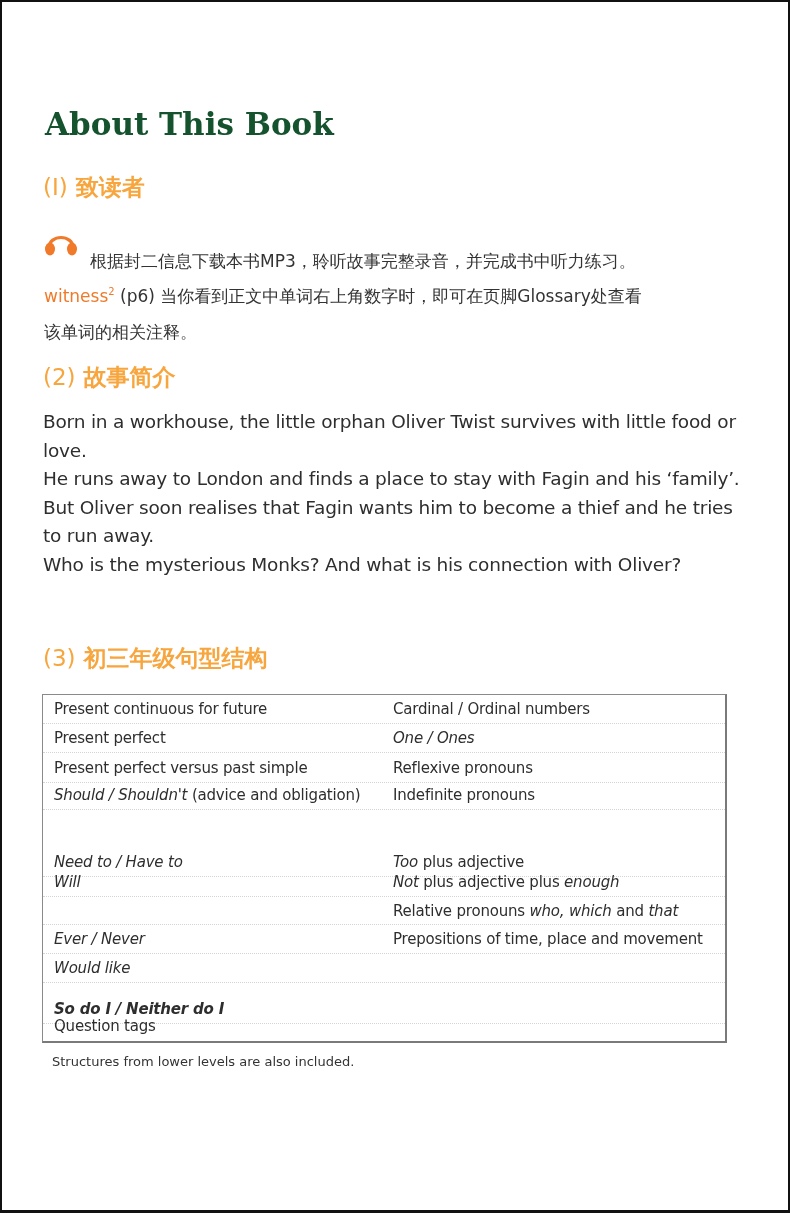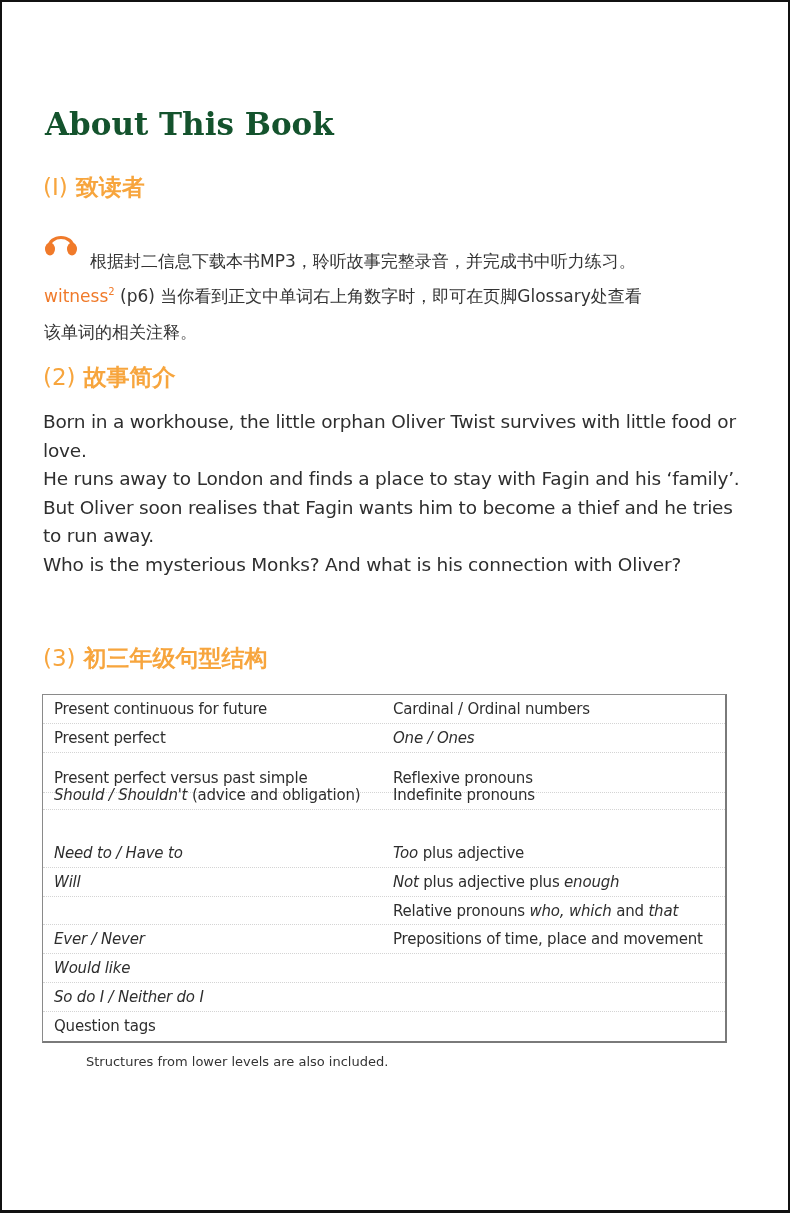--- a/index.html
+++ b/index.html
@@ -66,21 +66,20 @@
       position: absolute; top: 5px; white-space: nowrap; letter-spacing: -0.2px;
     }
     .cell-left { left: 11px; }
     .cell-right { left: 350px; }
     .row .it { font-style: italic; }
 
     .footnote {
       position: absolute; left: 52px; top: 1054px;
       font-size: 13px; color: #333;
       font-family: "DejaVu Sans", sans-serif;
-      margin-left: 34px;
     }
   </style>
 </head>
 <body>
 
 <div class="page-frame"></div>
 
 <h1 class="title">About This Book</h1>
 
 <div class="section-heading" id="h1">
@@ -120,49 +119,49 @@
 
 <div class="grammar-table" id="grammar-table">
     <div class="row" style="top: 28.8px;">
       <div class="cell-left"><span>Present perfect</span></div>
       <div class="cell-right"><span class="it">One / Ones</span></div>
     </div>
     <div class="row" style="top: 0px;">
       <div class="cell-left"><span>Present continuous for future</span></div>
       <div class="cell-right"><span>Cardinal / Ordinal numbers</span></div>
     </div>
-    <div class="row" style="top: 69px;">
+    <div class="row" style="top: 59px;">
       <div class="cell-left"><span>Present perfect versus past simple</span></div>
       <div class="cell-right"><span>Reflexive pronouns</span></div>
     </div>
     <div class="row" style="top: 86.4px;">
       <div class="cell-left"><span class="it">Should / Shouldn't</span><span> (advice and obligation)</span></div>
       <div class="cell-right"><span>Indefinite pronouns</span></div>
     </div>
-    <div class="row" style="top: 144px;">
+    <div class="row" style="top: 153px;">
       <div class="cell-left"><span class="it">Need to / Have to</span></div>
       <div class="cell-right"><span class="it">Too</span><span> plus adjective</span></div>
     </div>
     <div class="row" style="top: 172.8px;">
       <div class="cell-left"><span class="it">Will</span></div>
       <div class="cell-right"><span class="it">Not</span><span> plus adjective plus </span><span class="it">enough</span></div>
     </div>
     <div class="row" style="top: 201.6px;">
       <div class="cell-left"></div>
       <div class="cell-right"><span>Relative pronouns </span><span class="it">who, which</span><span> and </span><span class="it">that</span></div>
     </div>
     <div class="row" style="top: 230.4px;">
       <div class="cell-left"><span class="it">Ever / Never</span></div>
       <div class="cell-right"><span>Prepositions of time, place and movement</span></div>
     </div>
     <div class="row" style="top: 259.2px;">
       <div class="cell-left"><span class="it">Would like</span></div>
       <div class="cell-right"></div>
     </div>
-    <div class="row" style="top: 288px;">
+    <div class="row" style="top: 300px; font-weight: bold;">
       <div class="cell-left"><span class="it">So do I / Neither do I</span></div>
       <div class="cell-right"></div>
     </div>
     <div class="row" style="top: 316.8px;">
       <div class="cell-left"><span>Question tags</span></div>
       <div class="cell-right"></div>
     </div>
   </div>
 
 <div class="footnote">Structures from lower levels are also included.</div>

